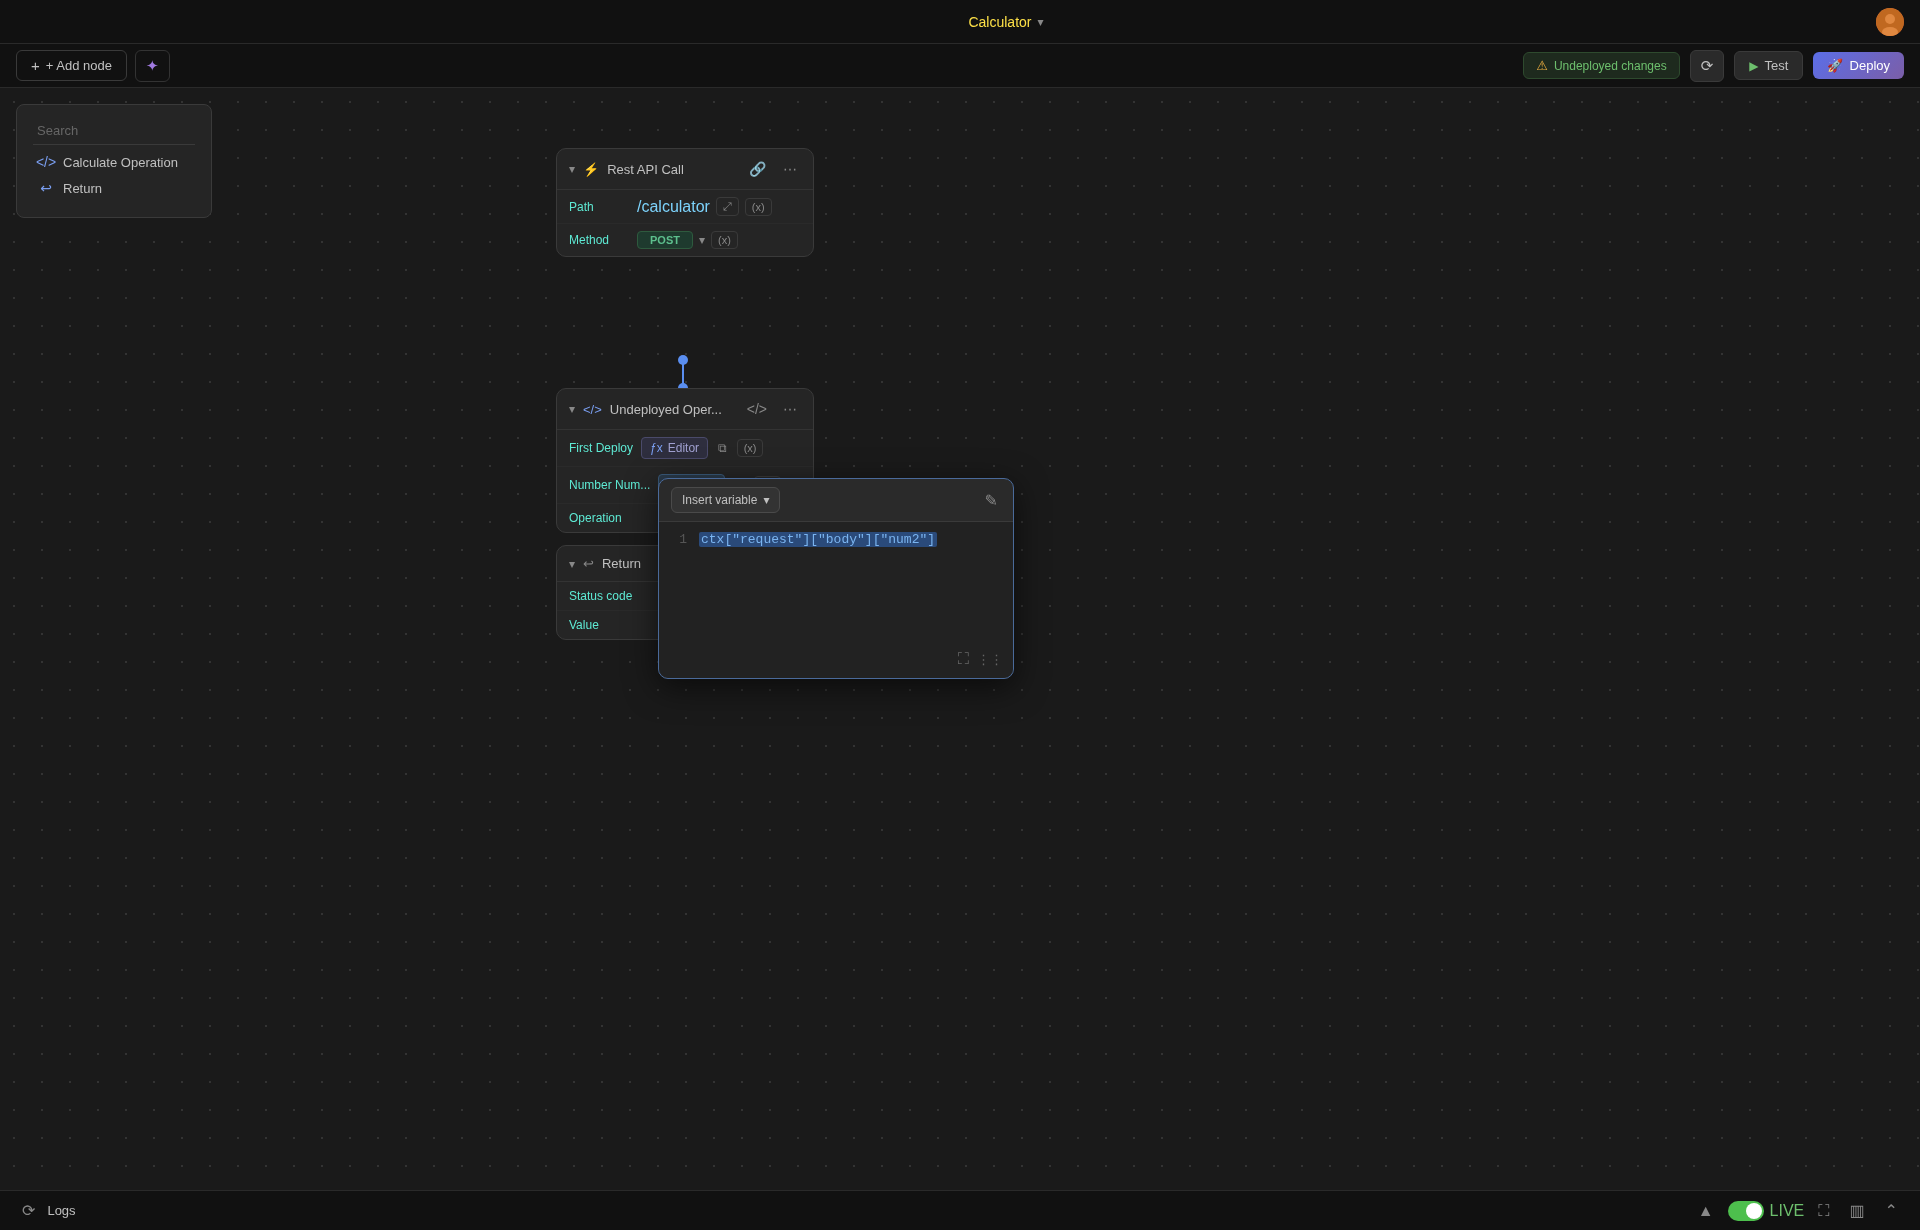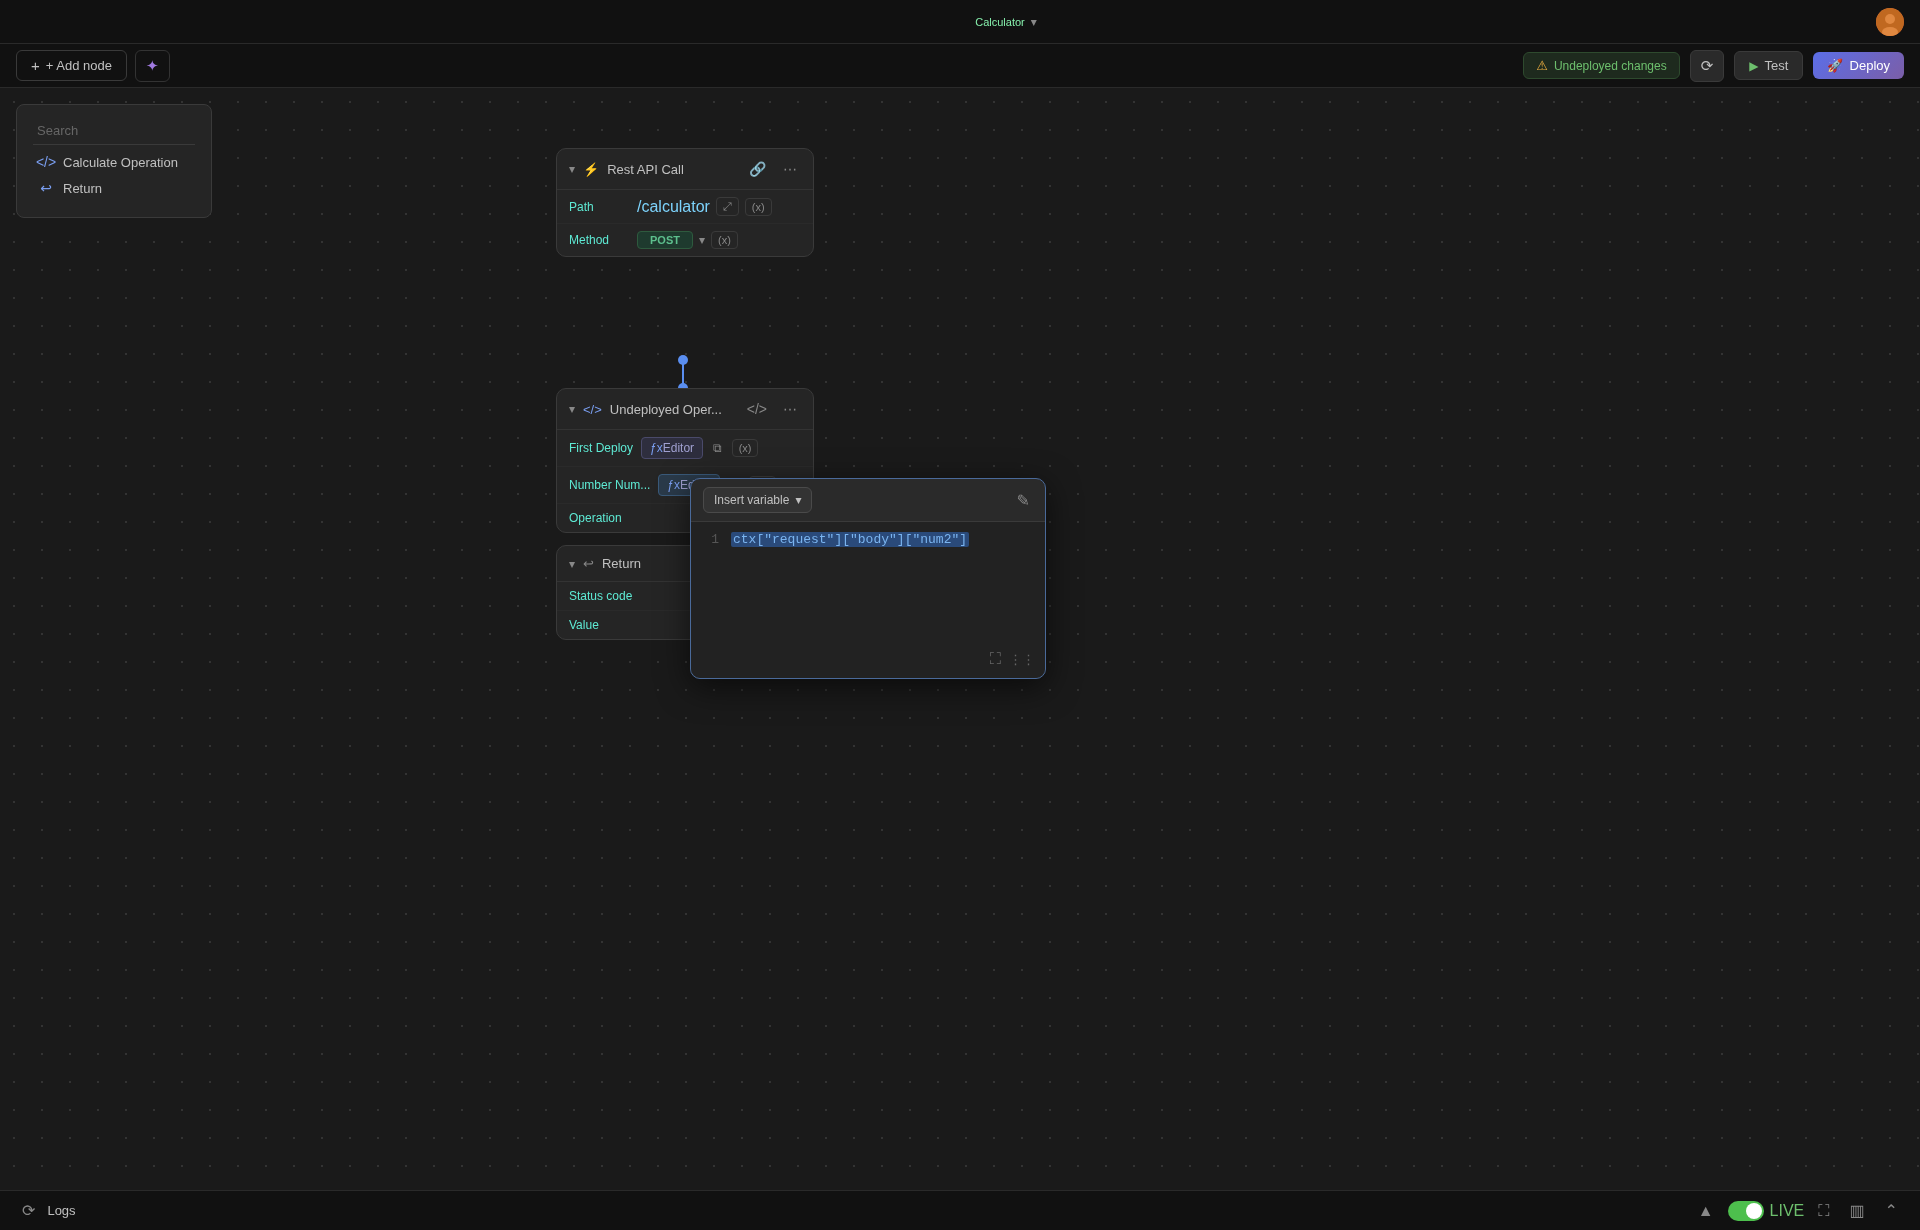--- a/index.html
+++ b/index.html
@@ -284,20 +284,21 @@
       border: none;
       color: #888;
       font-size: 12px;
       cursor: pointer;
     }
 
     
     .editor-badge {
       display: flex;
       align-items: flex-start;
+      gap: 5px;
       background: #2e2e3e;
       border: 1px solid #4a4a6a;
       border-radius: 4px;
       padding: 3px 8px;
       font-size: 12px;
       color: #a0a0d0;
       cursor: pointer;
     }
     .editor-badge-icon { color: #7a9ef0; font-size: 12px; }
 
@@ -312,21 +313,20 @@
 
     
     .editor-popup {
       position: absolute;
       width: 356px;
       background: #2a2a2a;
       border: 1px solid #4a6a9a;
       border-radius: 10px;
       z-index: 60;
       box-shadow: 0 8px 32px rgba(0,0,0,0.6);
-      margin-left: 32px;
     }
     .editor-popup-header {
       display: flex;
       align-items: center;
       justify-content: space-between;
       padding: 8px 12px;
       border-bottom: 1px solid #3a3a3a;
     }
     .insert-variable-btn {
       display: flex;
@@ -462,21 +462,21 @@
       cursor: pointer;
     }
 
   </style>
 </head>
 <body>
 
 <div class="topbar">
   <div style="width:120px;"></div>
   <div class="topbar-center">
-    <span style="font-size:11px;font-weight:500;color:#86efac;">Calculator</span>
+    <span style="font-size:14px;font-weight:500;color:#fde047;">Calculator</span>
     <span style="color:#888;font-size:12px;cursor:pointer;">▾</span>
   </div>
   <div class="topbar-right">
     <div class="avatar">
       <svg width="28" height="28" viewBox="0 0 28 28" xmlns="http://www.w3.org/2000/svg">
         <circle cx="14" cy="14" r="14" fill="#c06820"></circle>
         <circle cx="14" cy="11" r="5" fill="#e08840"></circle>
         <ellipse cx="14" cy="24" rx="8" ry="5" fill="#e08840"></ellipse>
       </svg>
     </div>

